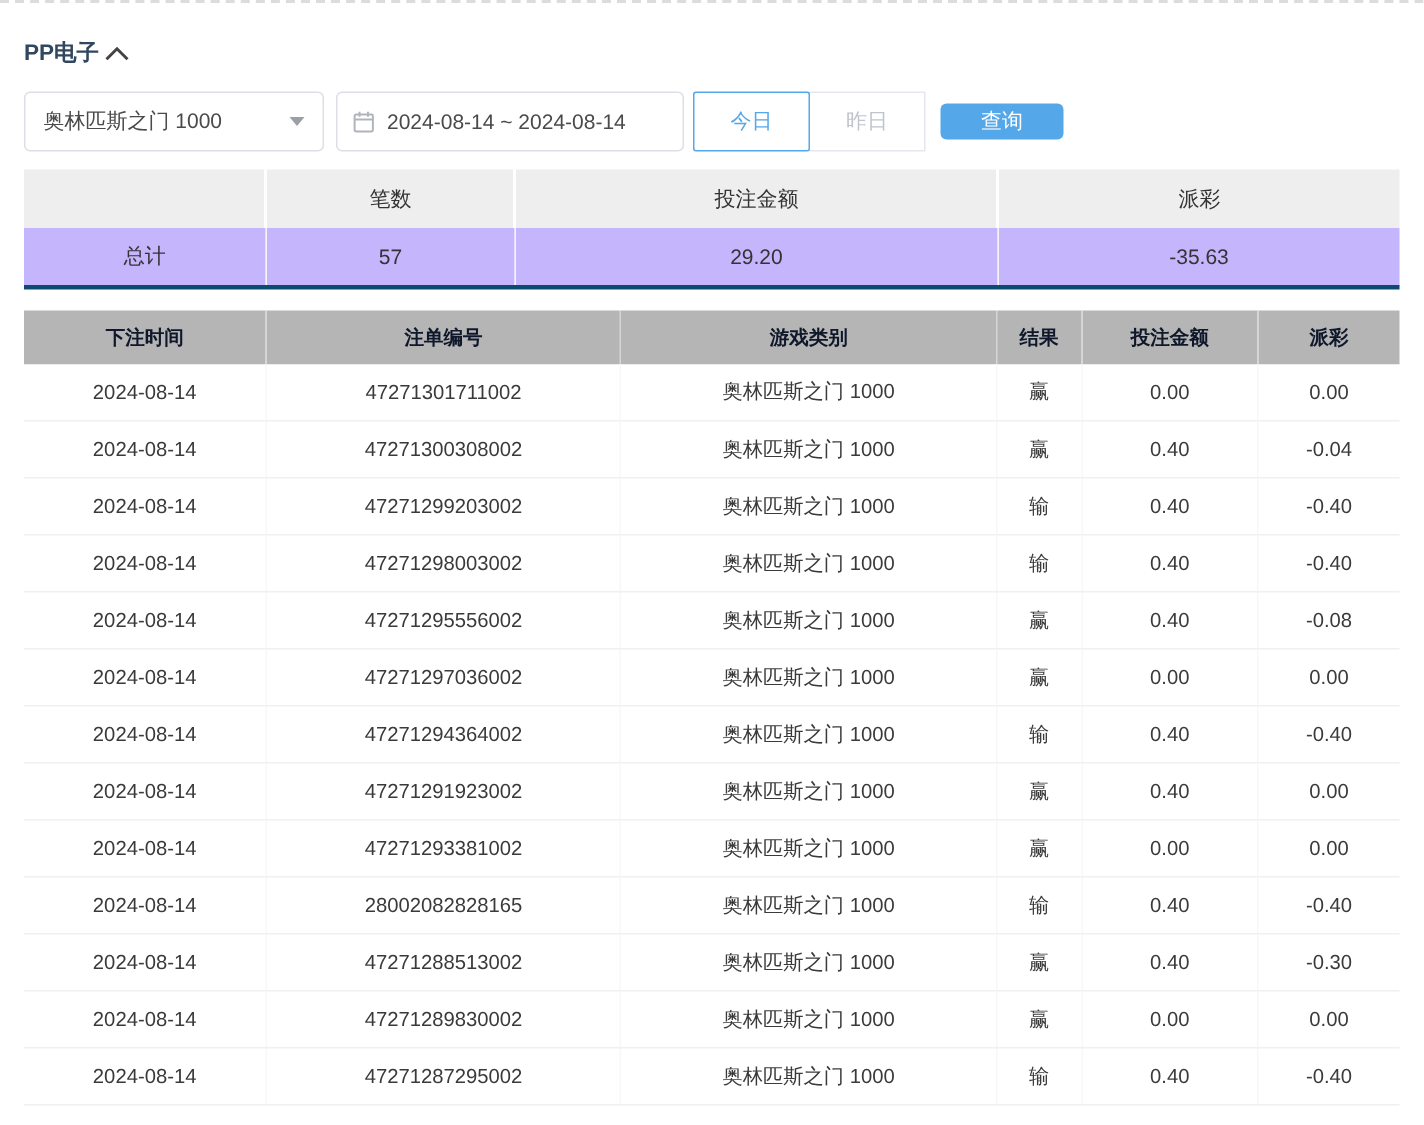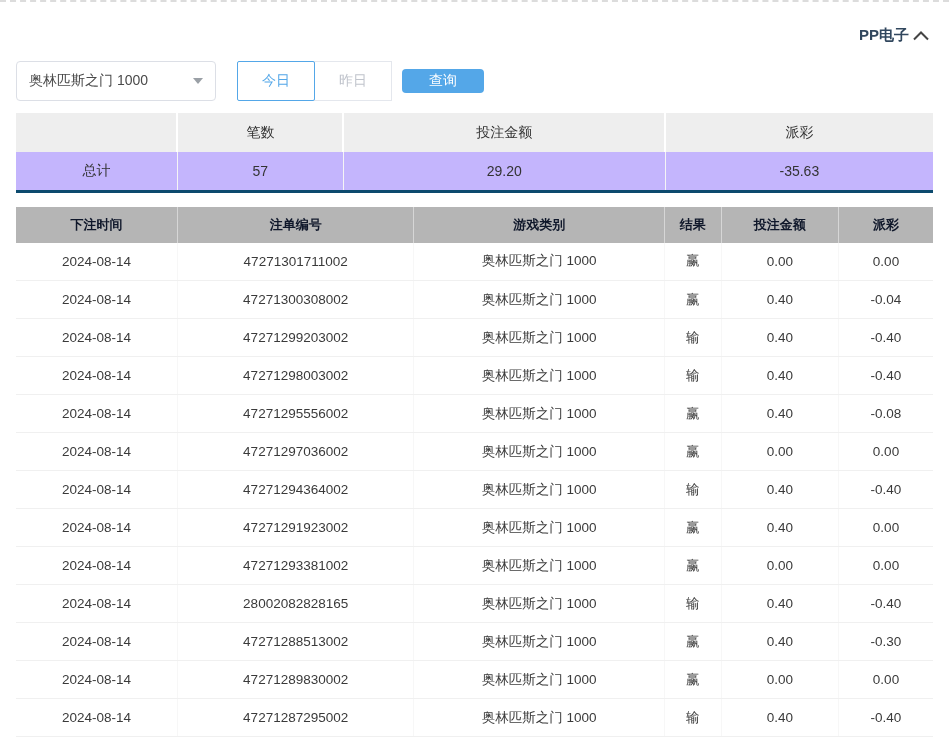--- a/index.html
+++ b/index.html
@@ -6,21 +6,21 @@
   html, body { width: 949px; height: 750px; overflow: hidden; }
   body {
     font-family: "Liberation Sans", "DejaVu Sans", sans-serif;
     background: #ffffff;
     color: #333;
   }
   .top-dash { border-top: 2px dashed #dcdcdc; width: 100%; }
   .panel { padding: 0 16px; }
 
   .panel-header {
-    display: flex; justify-content: flex-end; align-items: center;
+    display: flex; justify-content: flex-start; align-items: center;
     padding: 24px 0 16px 0;
   }
   .panel-title { font-size: 15px; font-weight: bold; color: #31475e; }
   .collapse-btn { background: none; border: none; cursor: pointer; padding: 2px 4px; line-height: 0; }
 
   .filter-bar { display: flex; align-items: center; }
   .select-box {
     width: 200px; height: 40px; border: 1px solid #dcdfe6; border-radius: 4px;
     display: flex; align-items: center; justify-content: space-between;
     padding: 0 12px; font-size: 14px; color: #4a4a4a; cursor: pointer; background: #fff;
@@ -28,21 +28,21 @@
   .caret-down {
     width: 0; height: 0;
     border-left: 5px solid transparent; border-right: 5px solid transparent;
     border-top: 6px solid #9aa0a6;
   }
   .date-box {
     width: 232px; height: 40px; border: 1px solid #dcdfe6; border-radius: 4px;
     display: flex; align-items: center; gap: 8px;
     padding: 0 10px; font-size: 14px; color: #4a4a4a; margin-left: 8px; background: #fff; cursor: pointer;
   }
-  .quick-group { display: flex; margin-left: 21px; }
+  .quick-group { display: flex; margin-left: 6px; }
   .quick-btn {
     width: 78px; height: 40px; background: #fff; border: 1px solid #e4e7ed;
     font-size: 14px; color: #c0c4cc; cursor: pointer; font-family: inherit;
   }
   .quick-btn + .quick-btn { margin-left: -1px; }
   .quick-btn.active { border: 1px solid var(--accent); color: var(--accent); position: relative; z-index: 1; border-radius: 2px; }
   .search-btn {
     width: 82px; height: 24px; margin-left: 10px;
     background: var(--accent); color: #fff; border: none; border-radius: 4px;
     font-size: 14px; cursor: pointer; font-family: inherit;
@@ -95,20 +95,31 @@
       </span>
     </button>
   </div>
 
   <div class="filter-bar">
     <div class="select-box">
       <span>奥林匹斯之门 1000</span>
       <span class="caret-down"></span>
     </div>
 
+    <div class="date-box">
+      <span style="line-height:0;">
+        <svg width="15" height="15" viewBox="0 0 16 16" fill="none" stroke="#b0b4ba" stroke-width="1.4">
+          <rect x="1.5" y="2.5" width="13" height="12" rx="1"></rect>
+          <line x1="1.5" y1="6" x2="14.5" y2="6"></line>
+          <line x1="5" y1="0.5" x2="5" y2="4"></line>
+          <line x1="11" y1="0.5" x2="11" y2="4"></line>
+        </svg>
+      </span>
+      <span>2024-08-14 ~ 2024-08-14</span>
+    </div>
 
     <div class="quick-group">
 
         <button class="quick-btn active">今日</button>
 
         <button class="quick-btn">昨日</button>
 
       </div>
 
     <button class="search-btn">查询</button>

